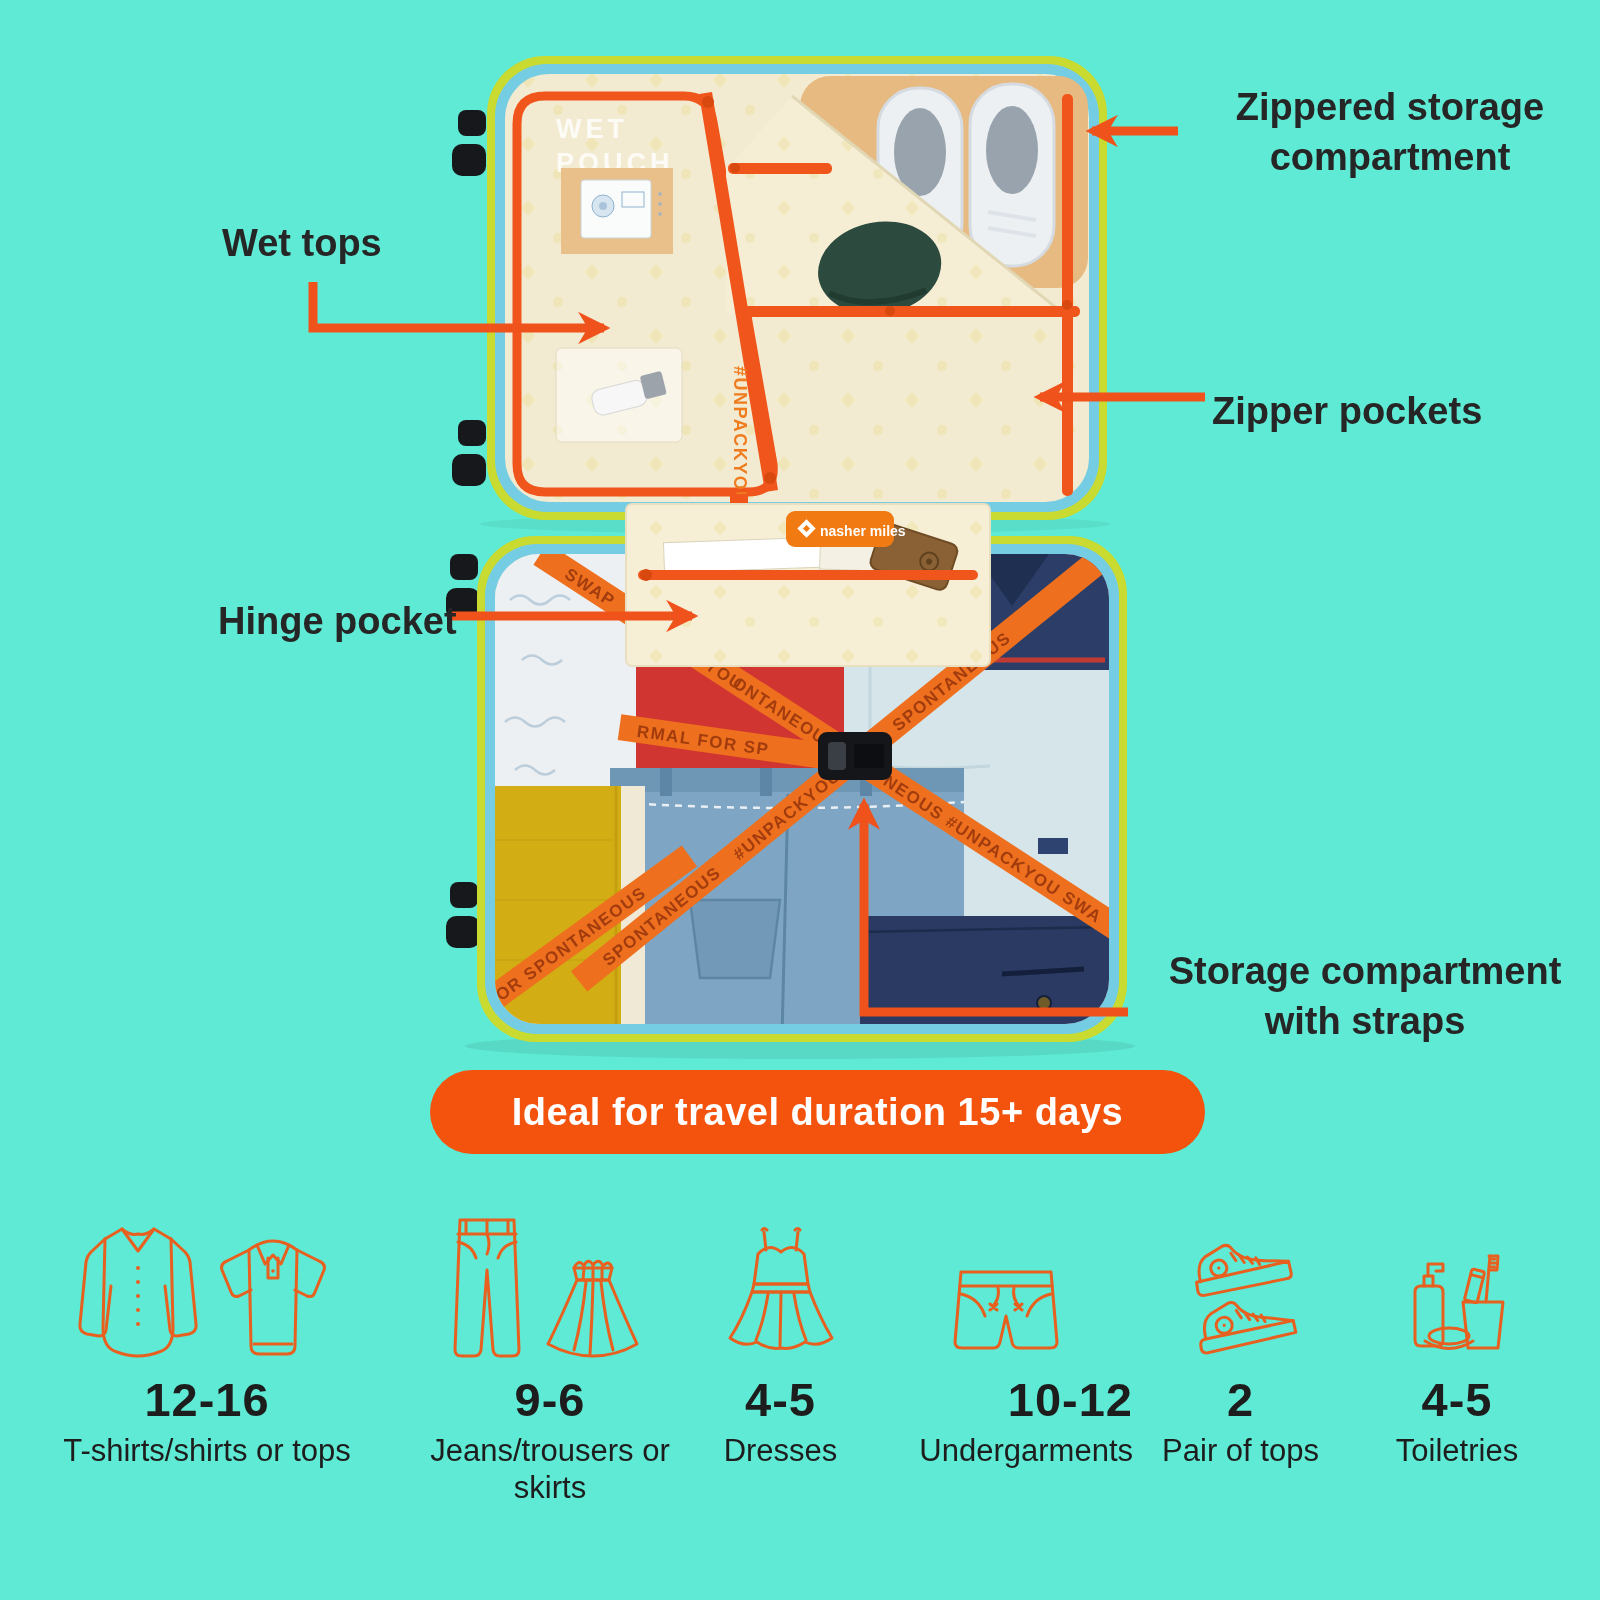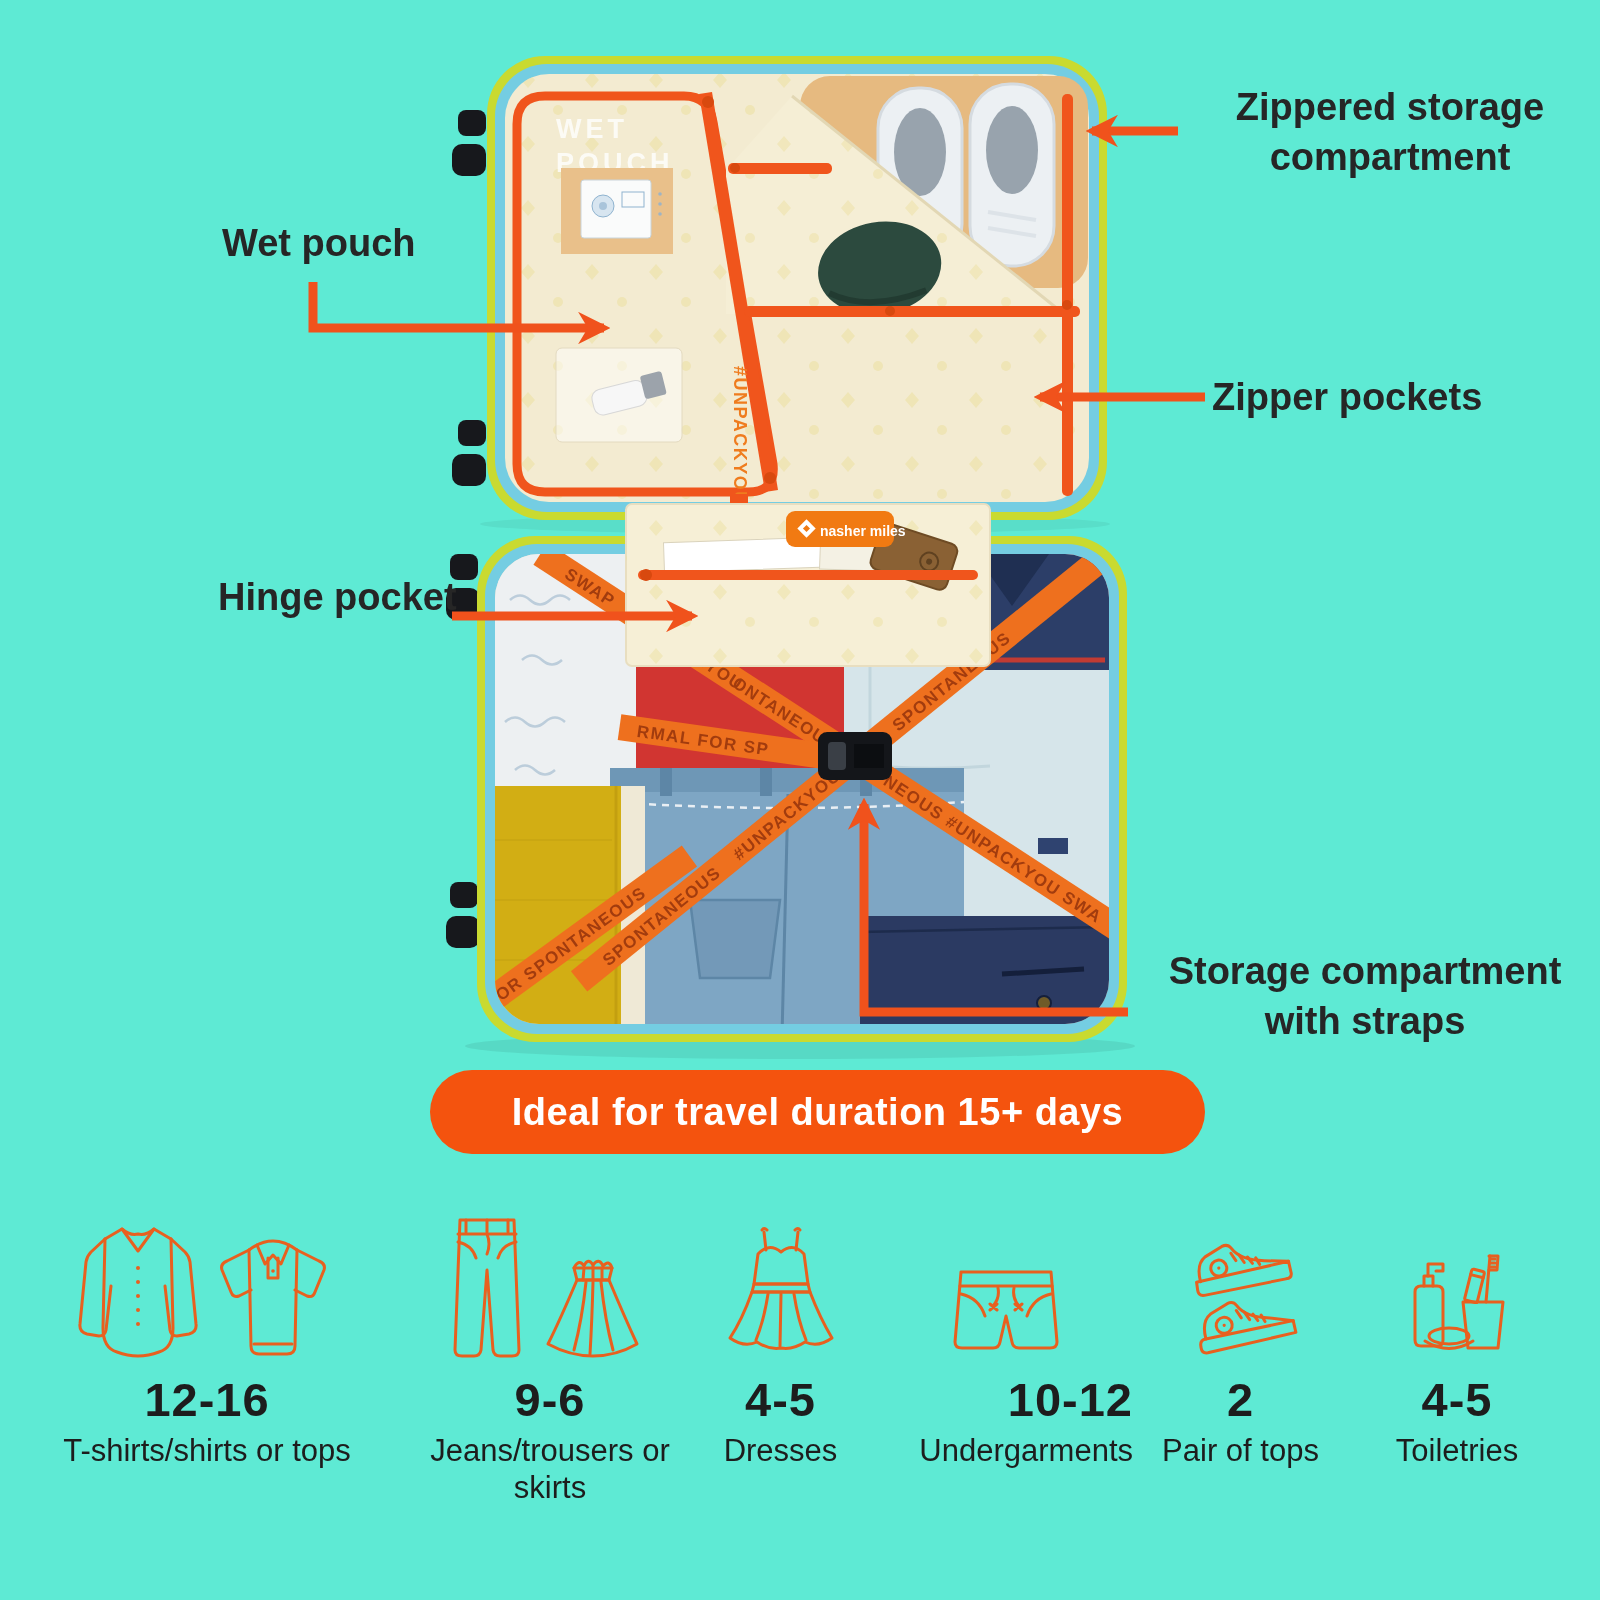--- a/index.html
+++ b/index.html
@@ -226,23 +226,23 @@
     <g stroke="#F0521C" stroke-width="9" fill="none">
       <path d="M1178,131 L1092,131" marker-end="url(#ah)"></path>
       <path d="M1205,397 L1040,397" marker-end="url(#ah)"></path>
       <path d="M313,282 L313,328 L604,328" marker-end="url(#ah)"></path>
       <path d="M452,616 L692,616" marker-end="url(#ah)"></path>
       <path d="M1128,1012 L864,1012 L864,804" marker-end="url(#ah)"></path>
     </g>
   </svg>
 
   <div class="callout" style="left:1190px;top:82px;width:400px;">Zippered storage compartment</div>
-  <div class="callout" style="left:222px;top:218px;">Wet pouch</div>
-  <div class="callout" style="left:1212px;top:372px;">Zipper pockets</div>
-  <div class="callout" style="left:218px;top:572px;">Hinge pocket</div>
+  <div class="callout" style="left:222px;top:218px;">Wet tops</div>
+  <div class="callout" style="left:1212px;top:386px;">Zipper pockets</div>
+  <div class="callout" style="left:218px;top:596px;">Hinge pocket</div>
   <div class="callout" style="left:1140px;top:946px;width:450px;">Storage compartment with straps</div>
 
   <div class="banner">Ideal for travel duration 15+ days</div>
 
   <div class="cap-group" style="left:37px;width:340px;">
     <div class="cap-icons">
       <svg class="oicon" width="122" height="138" viewBox="0 0 122 138">
         <path d="M28,15 L14,28 Q10,32 9,38 L3,100 Q2,108 10,110 L22,112 Q28,112 29,106 L34,62"></path>
         <path d="M94,15 L108,28 Q112,32 113,38 L119,100 Q120,108 112,110 L100,112 Q94,112 93,106 L88,62"></path>
         <path d="M28,15 L26,104 Q26,124 40,128 Q61,136 82,128 Q96,124 96,104 L94,15"></path>

